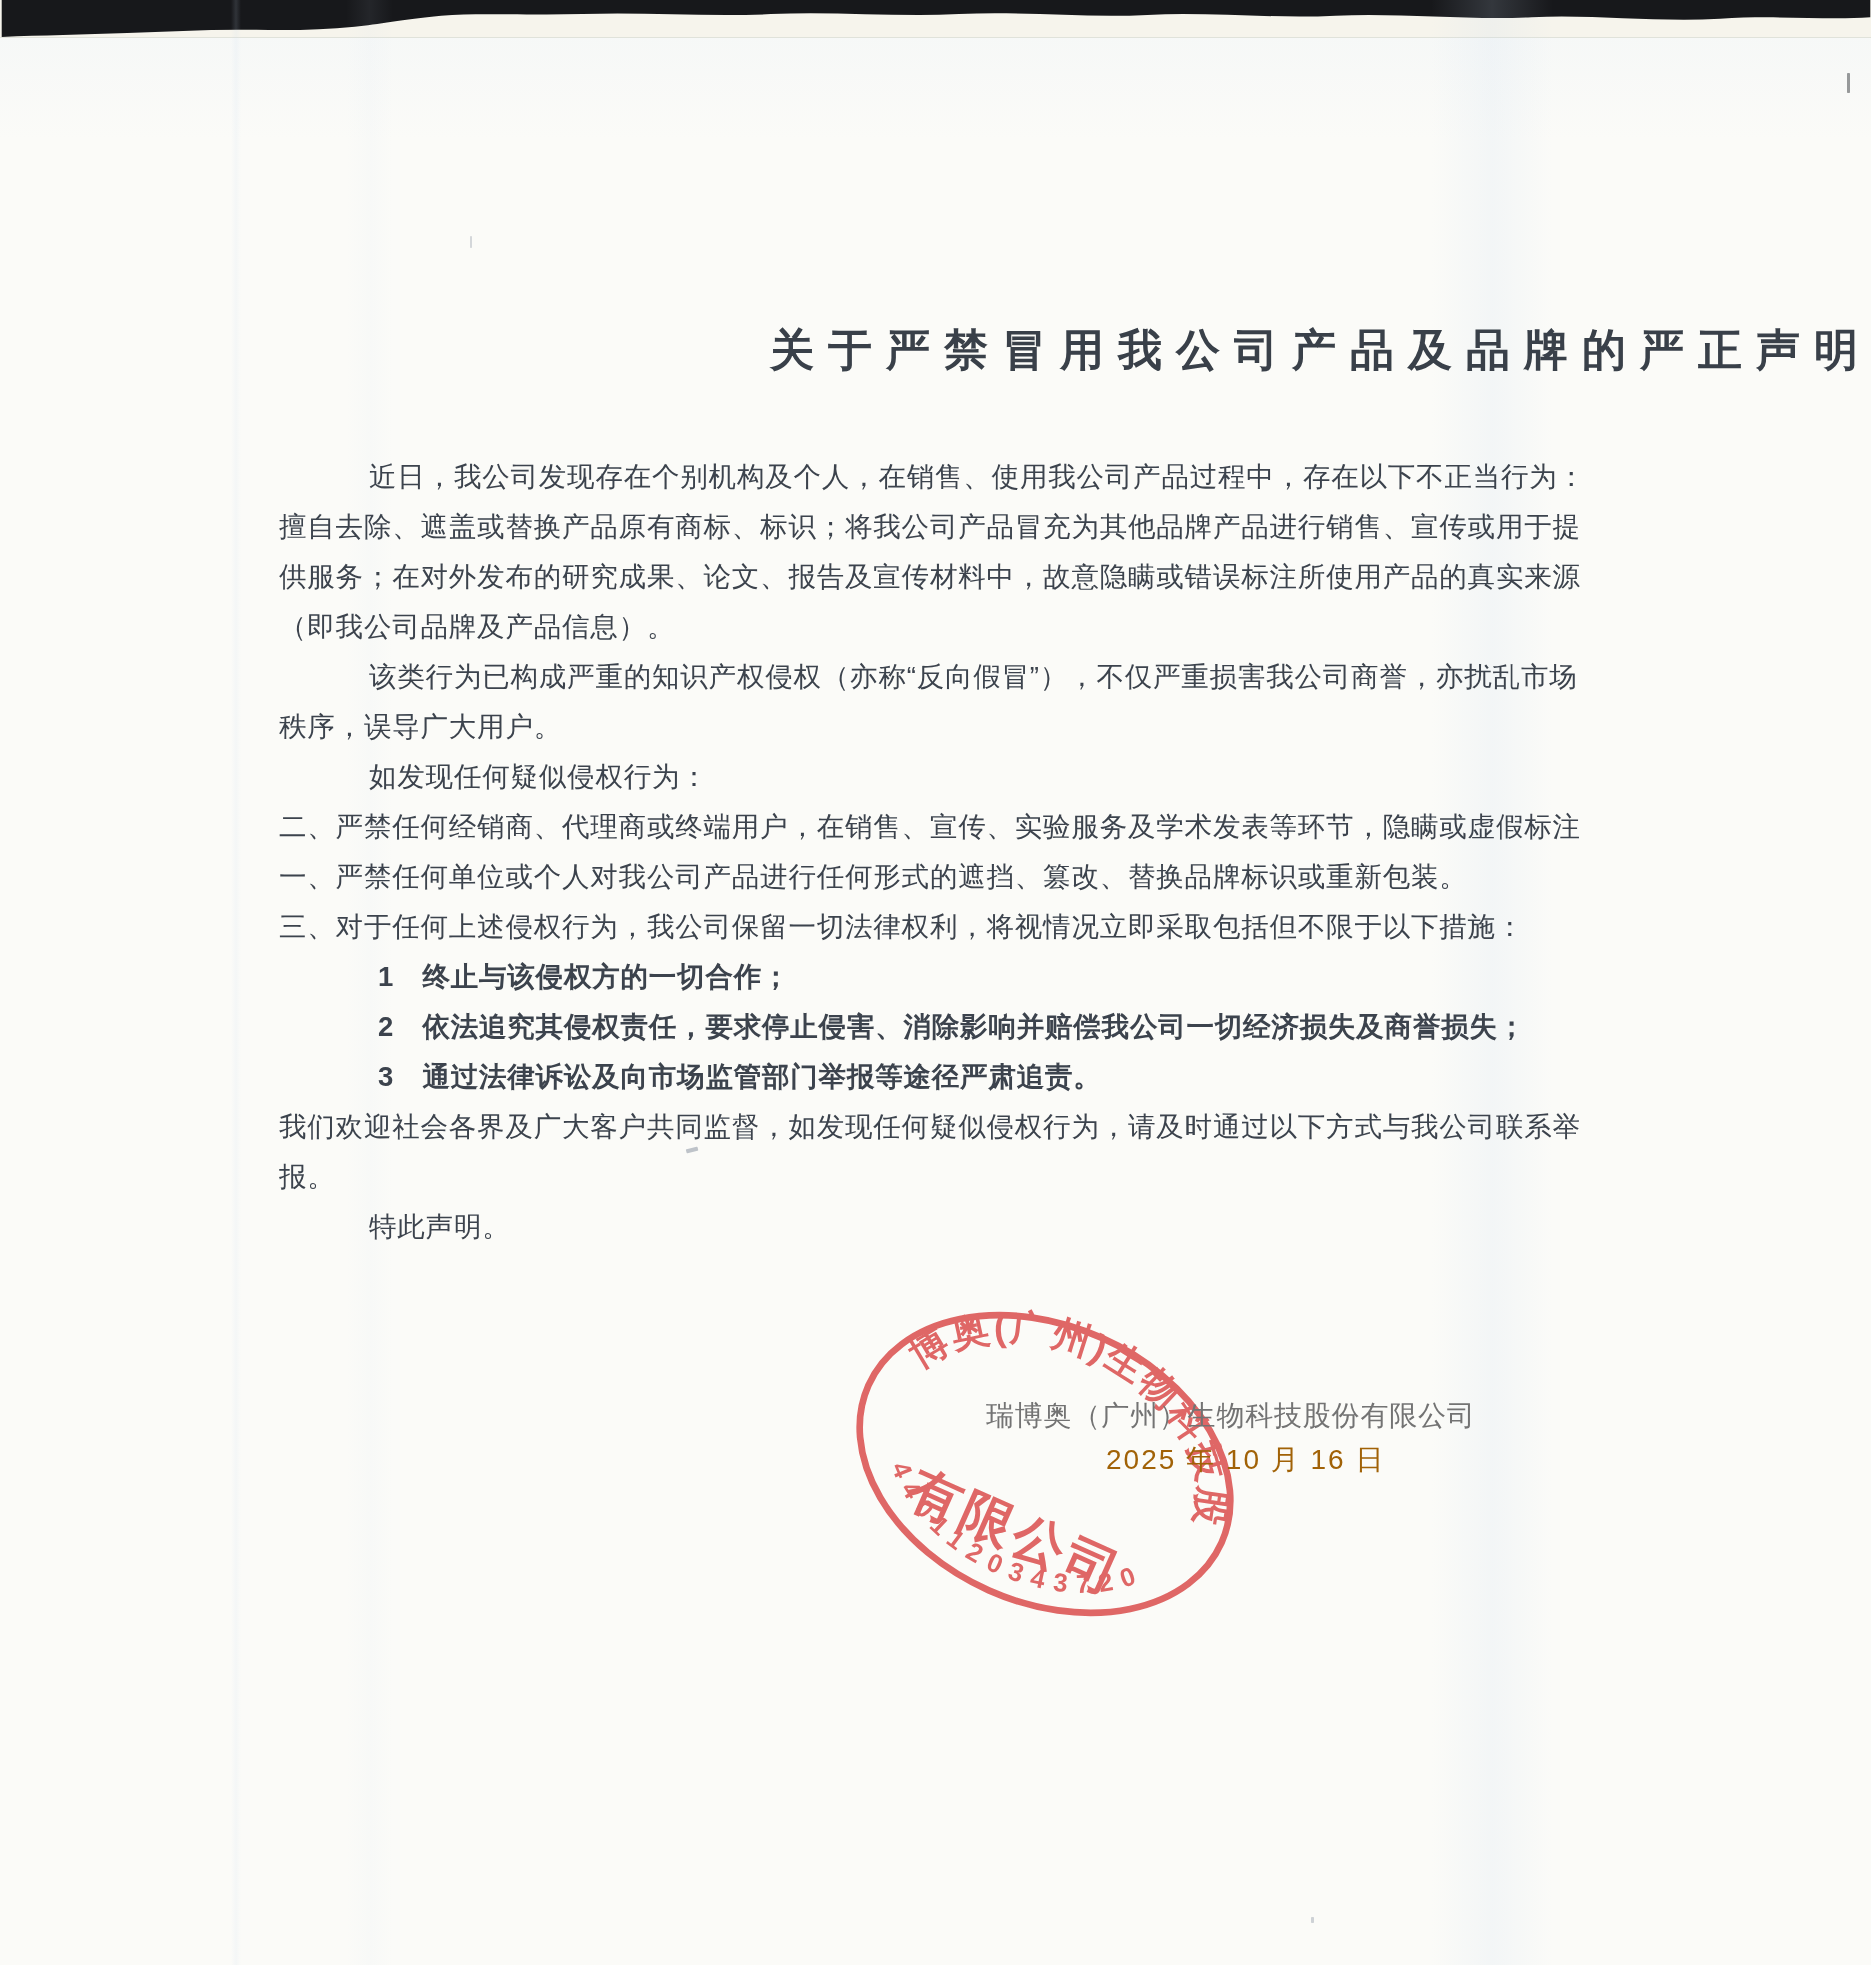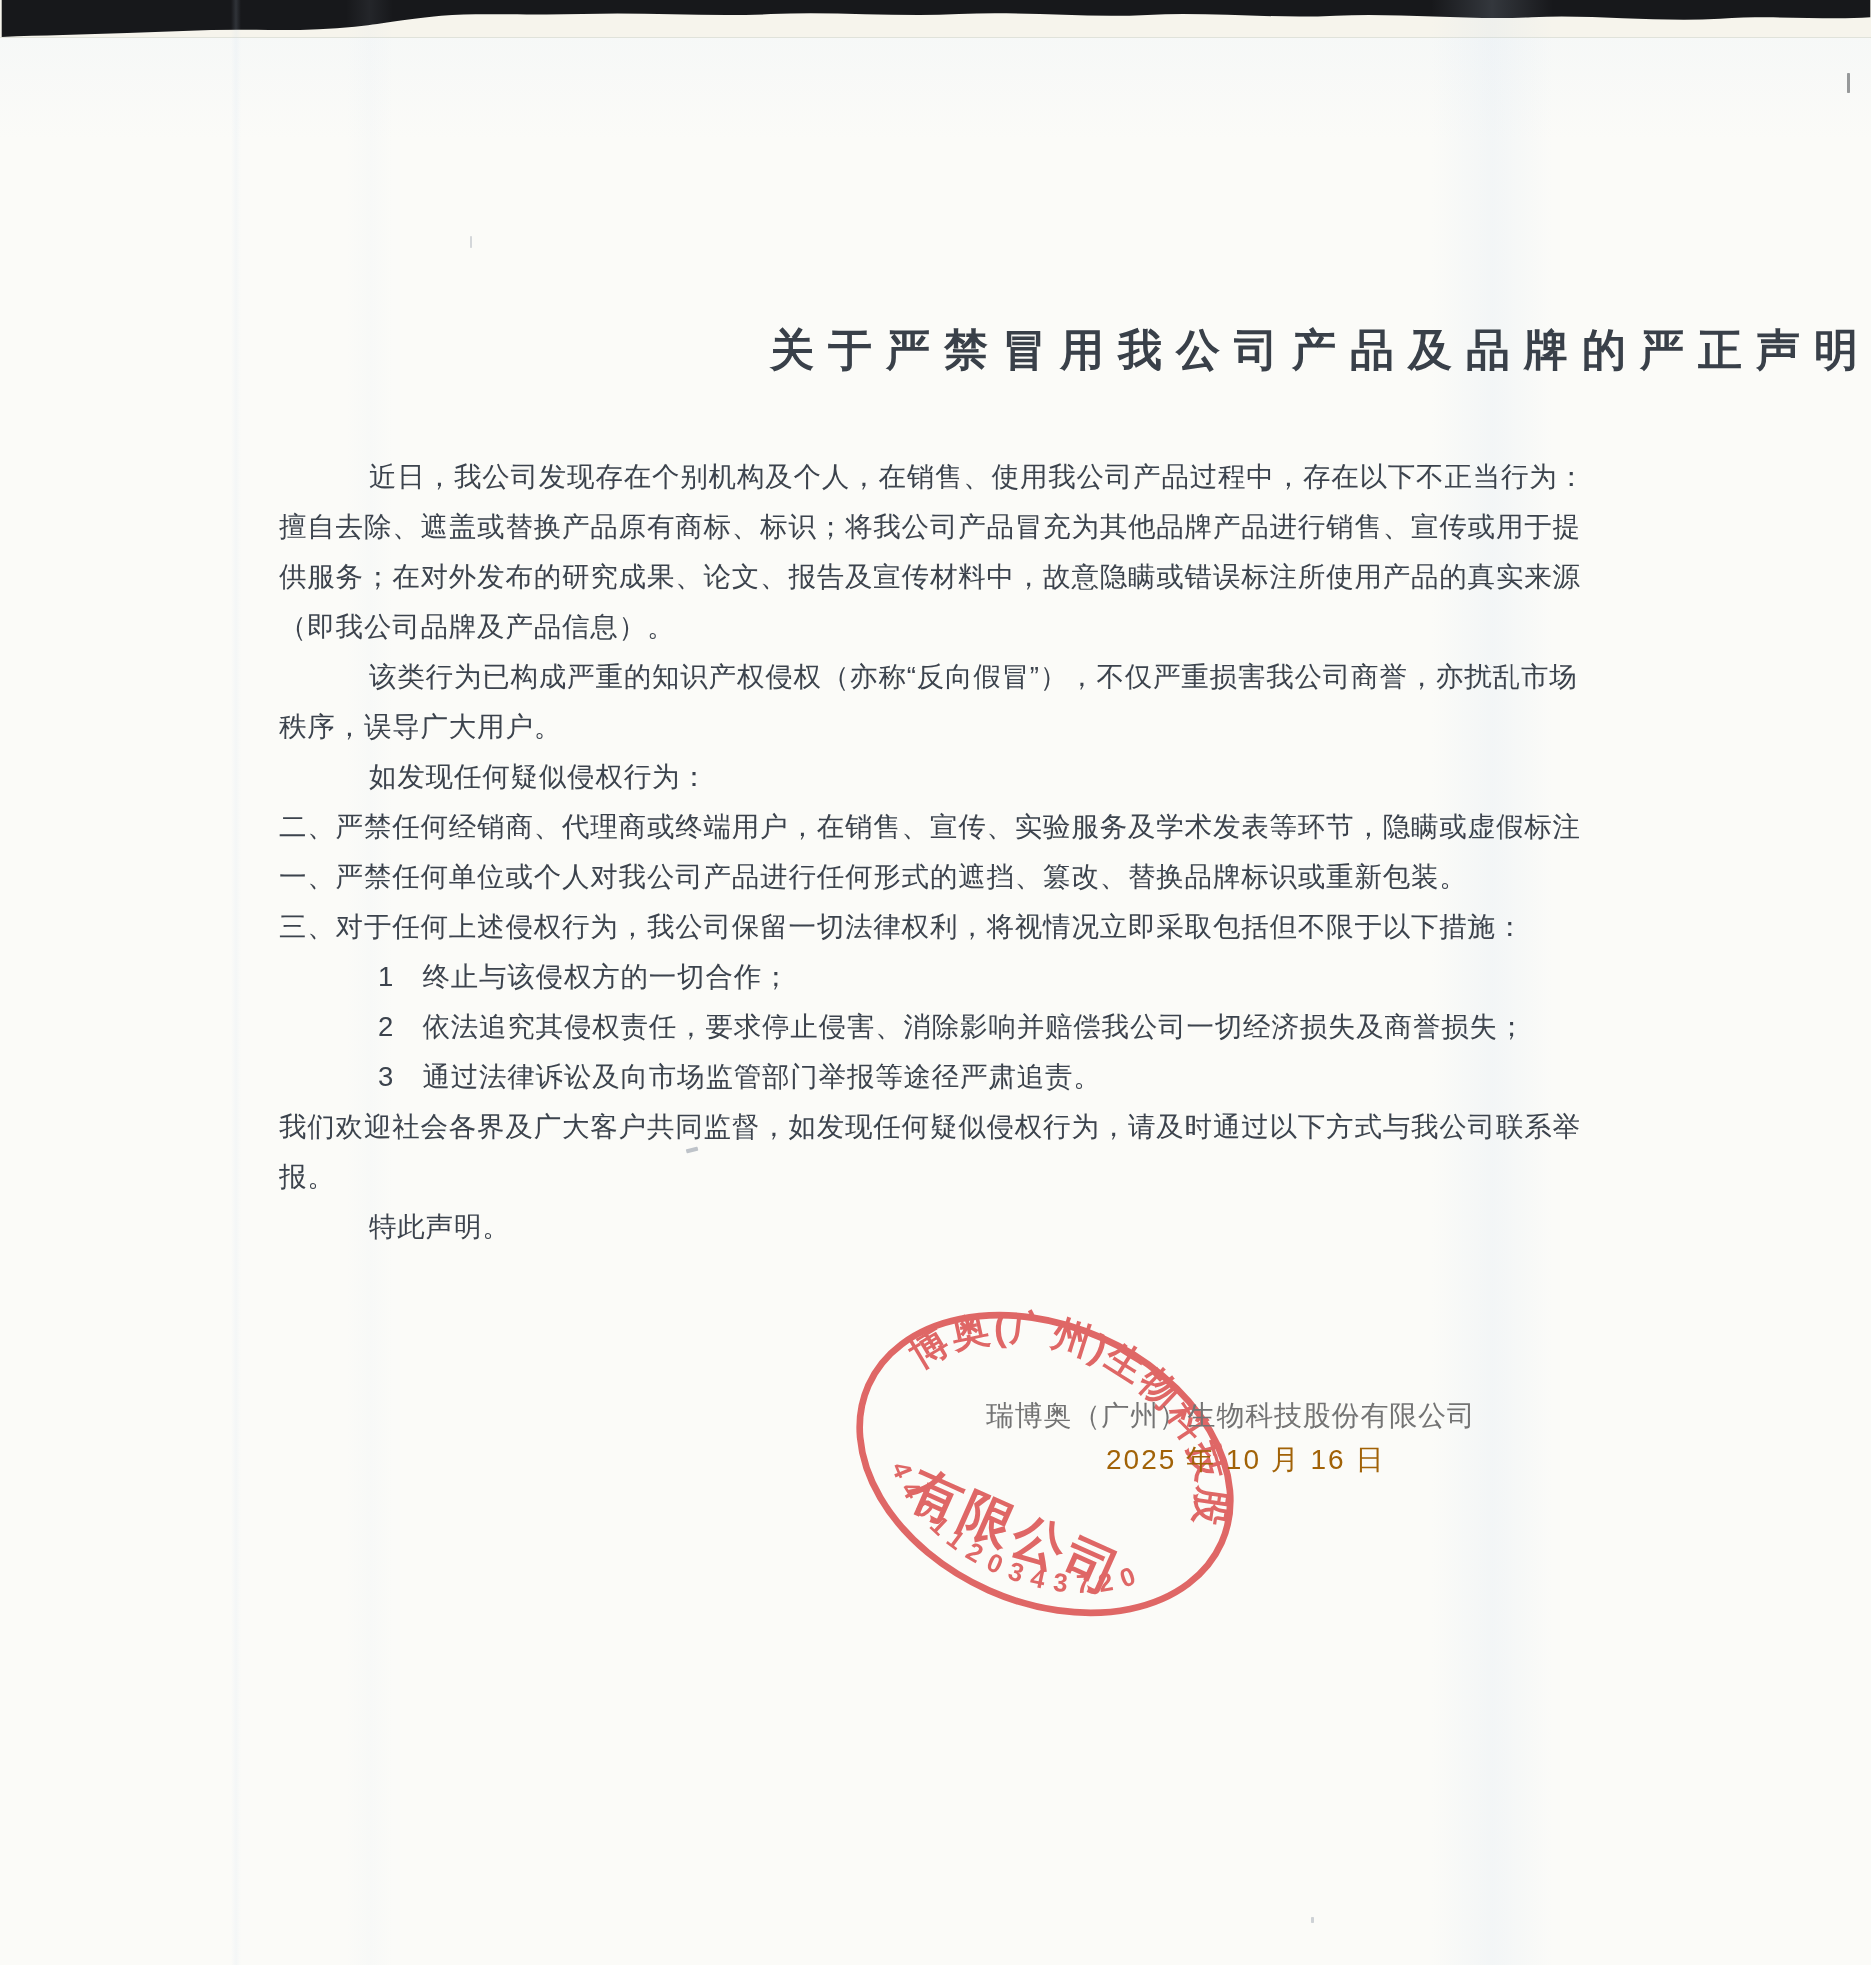--- a/index.html
+++ b/index.html
@@ -40,21 +40,21 @@
   }
   .body-text {
     position: absolute; left: 279px; top: 452px; width: 1314px;
     color: #3c434d;
   }
   .line {
     line-height: 50px; font-size: 27.5px; letter-spacing: 0.8px;
     white-space: nowrap;
   }
   .indent { text-indent: 90px; }
-  .num { padding-left: 99px; }
+  .num { padding-left: 99px; font-weight: bold; }
 
   .sig-company {
     position: absolute; left: 986px; top: 1398px;
     font-size: 28px; letter-spacing: 0.8px; line-height: 35px;
     color: #737373; white-space: nowrap; z-index: 3;
   }
   .sig-date {
     position: absolute; left: 1106px; top: 1442px;
     font-size: 28px; letter-spacing: 2px; line-height: 35px;
     color: #a16207; white-space: nowrap; z-index: 3;

